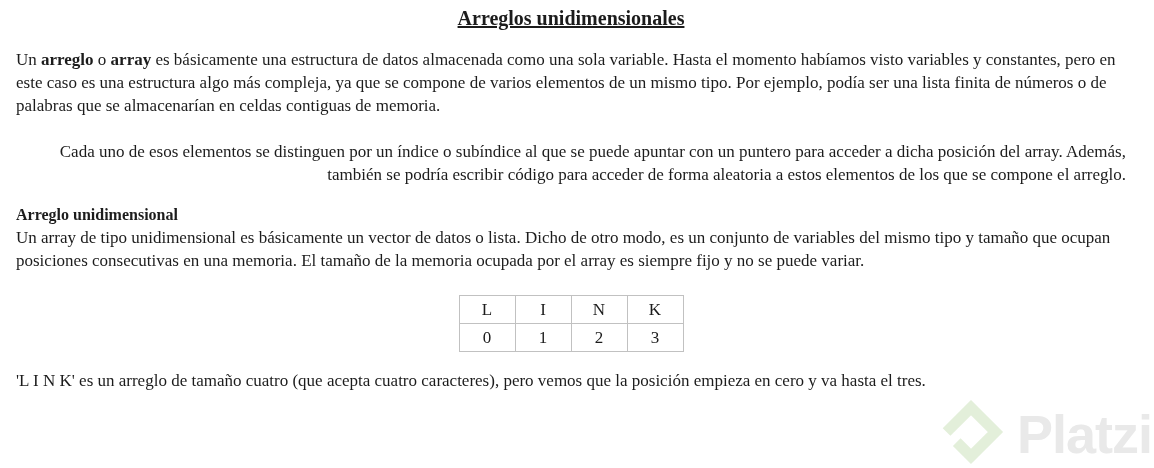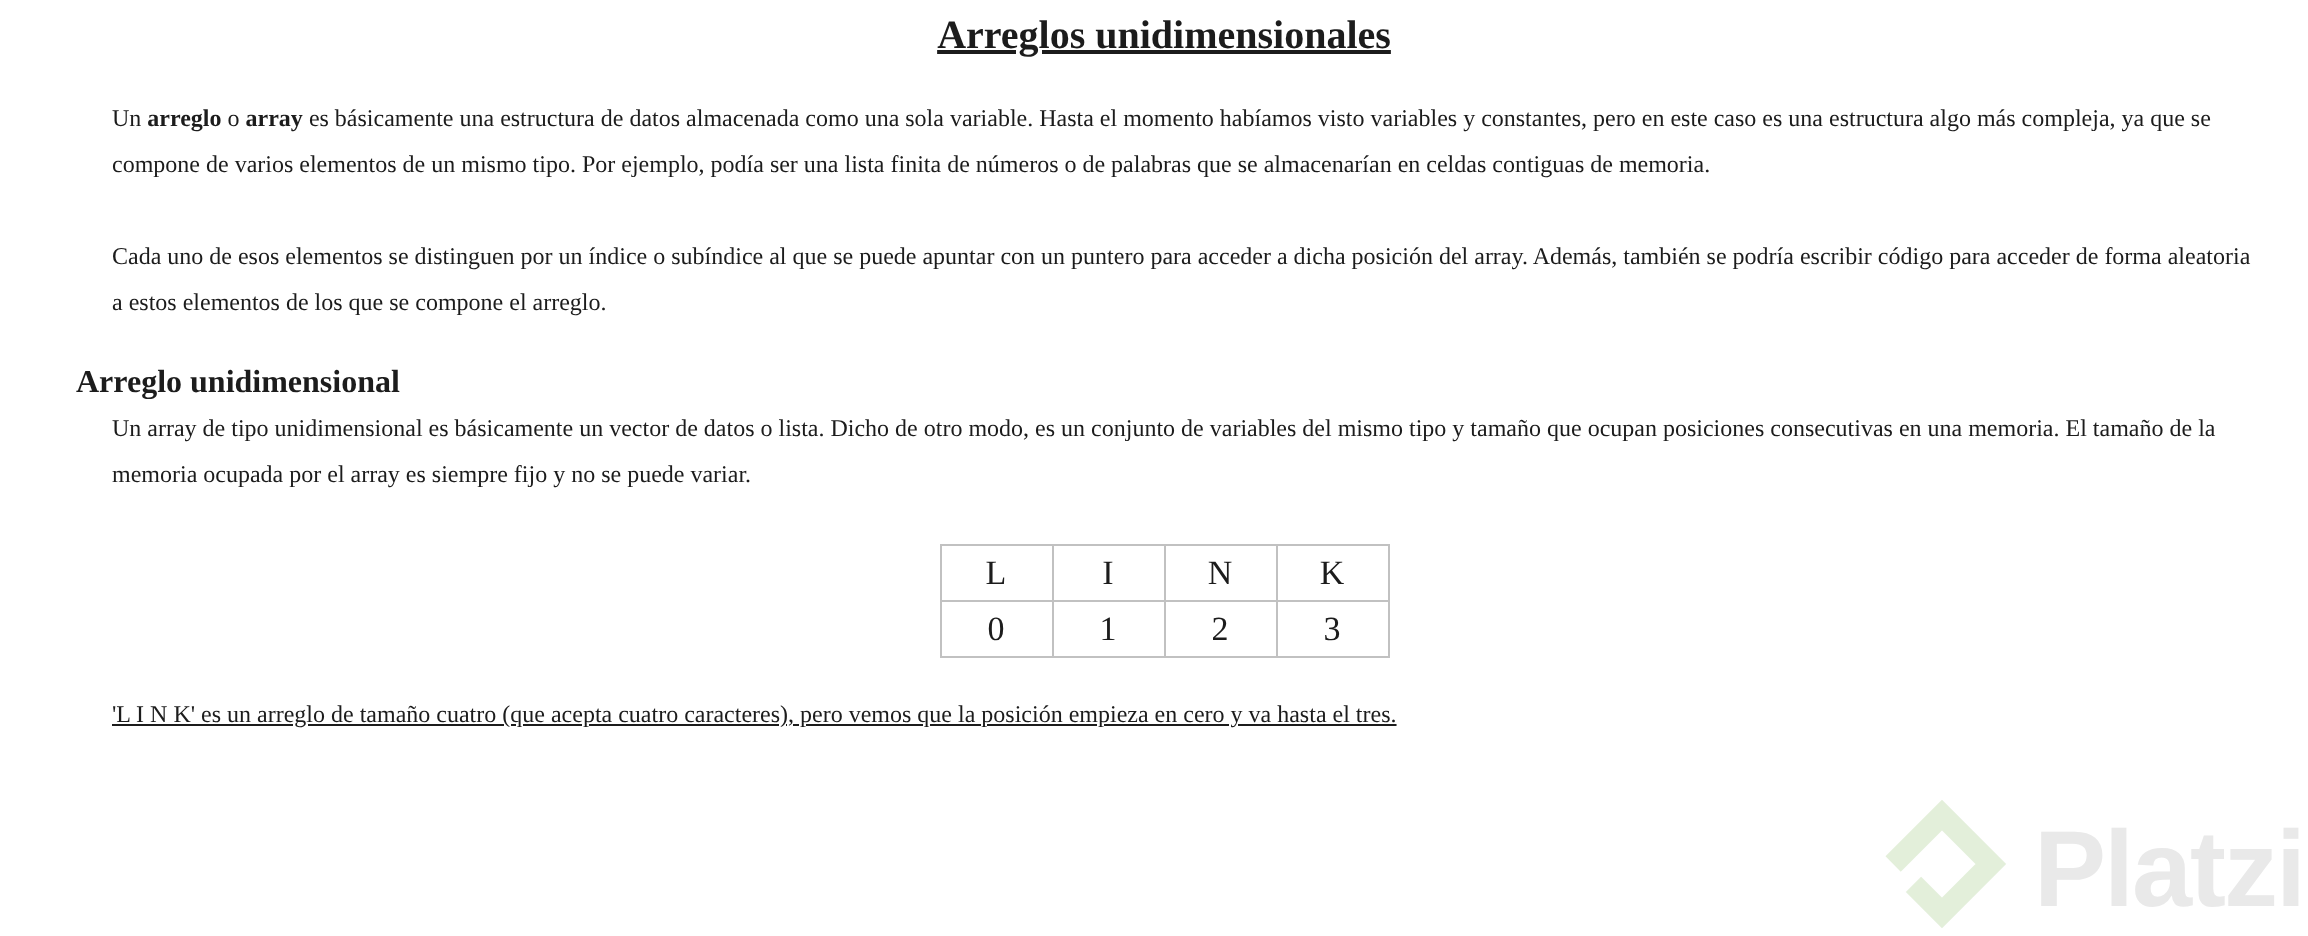--- a/index.html
+++ b/index.html
@@ -26,39 +26,38 @@
     font-weight: 700;
     font-size: 54px;
     color: #e9e9e9;
     letter-spacing: -1px;
     line-height: 1;
   }
 
   .content {
     position: relative;
     z-index: 1;
-    padding: 6px 28px 0 38px;
+    padding: 6px 28px 0 16px;
   }
 
   .doc-title {
     text-align: center;
     font-size: 20px;
     font-weight: 700;
     text-decoration: underline;
     line-height: 24px;
     margin-bottom: 18px;
   }
 
   .para {
-    font-size: 12px;
+    font-size: 17px;
     line-height: 23px;
     margin-bottom: 23px;
-    margin-left: 18px;
   }
-  .para.tight { margin-bottom: 17px; }
+  .para.tight { margin-bottom: 17px; text-align: right; }
   .para.nogap { margin-bottom: 0; }
   .para .b { font-weight: 700; }
 
   .sub-heading {
     font-size: 16px;
     line-height: 23px;
     font-weight: 700;
   }
 
   .array-table {
@@ -68,21 +67,21 @@
   .array-table td {
     width: 56px;
     height: 28px;
     text-align: center;
     vertical-align: middle;
     border: 1px solid #c1c1c1;
     font-size: 17px;
     font-family: "Liberation Serif", "DejaVu Serif", serif;
   }
 
-  .closing { margin-top: 17px; margin-bottom: 0; text-decoration: underline; }
+  .closing { margin-top: 17px; margin-bottom: 0; }
 </style>
 </head>
 <body>
 
 <div class="watermark">
   <span>
     <svg width="72" height="72" viewBox="0 0 100 100">
       <path d="M26 74 L26 26 L74 26 L74 74 L46 74" fill="none" stroke-width="15" transform="rotate(45 50 50)" stroke="#e3efda"></path>
     </svg>
   </span>

